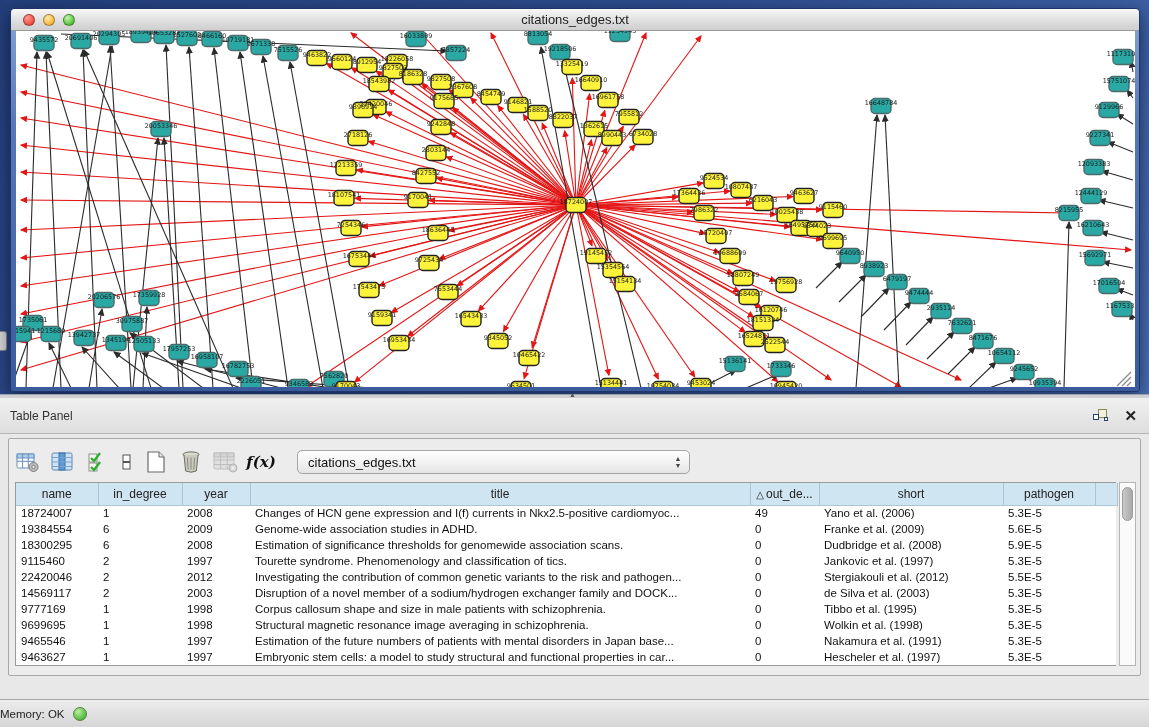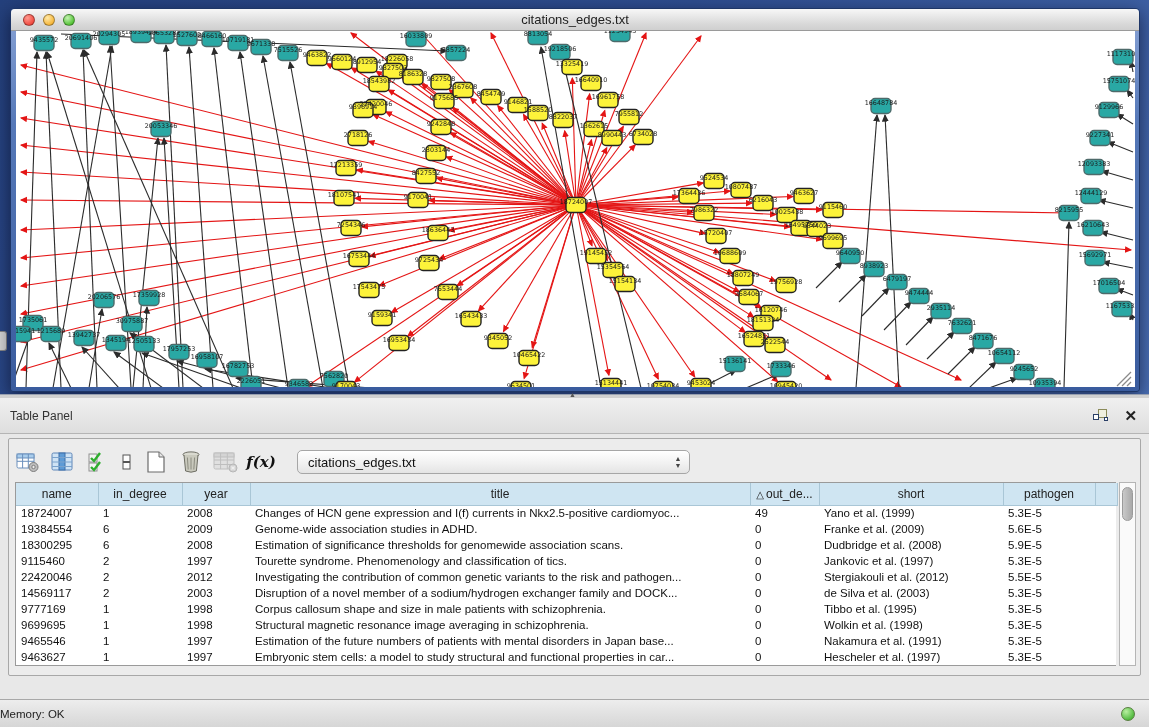--- a/index.html
+++ b/index.html
@@ -76,21 +76,21 @@
   #seg { display:flex; border:1px solid #989898; border-radius:5px; overflow:hidden; height:21px;
     box-shadow:0 1px 1px rgba(0,0,0,.15); }
   .seg-btn { padding:0 16px; font-size:13px; display:flex; align-items:center; background:linear-gradient(180deg,#ffffff,#f1f1f1);
     color:#222; border-left:1px solid #b8b8b8; }
   .seg-btn:first-child { border-left:none; }
   .seg-btn.active { background:linear-gradient(180deg,#8a8a8a,#666666); color:#f4f4f4; }
 
   
   #status-bar { position:absolute; left:0; top:699px; width:1149px; height:28px;
     background:linear-gradient(180deg,#ededed,#d6d6d6); border-top:1px solid #a8a8a8;
-    display:flex; align-items:center; justify-content:space-between; }
+    display:flex; align-items:center; justify-content:flex-start; }
   #memory-label { font-size:11.5px; color:#222; margin-right:8px; }
   #memory-led { width:14px; height:14px; border-radius:50%; margin-right:14px; border:1px solid #577f3f;
     background:radial-gradient(circle at 35% 30%, #b8efa0, #4eb83c 75%); }
 </style>
 </head>
 <body>
 <div id="stage">
 
   <div id="desktop">
     <div id="collapsed-handle"></div>
@@ -629,21 +629,21 @@
                 <th></th>
               </tr>
             </thead>
           <tbody id="tbody">
               <tr>
                 <td>18724007</td>
                 <td>1</td>
                 <td>2008</td>
                 <td>Changes of HCN gene expression and I(f) currents in Nkx2.5-positive cardiomyoc...</td>
                 <td>49</td>
-                <td>Yano et al. (1999)</td>
+                <td>Yano et al. (2006)</td>
                 <td>5.3E-5</td>
                 <td></td>
               </tr>
               <tr>
                 <td>19384554</td>
                 <td>6</td>
                 <td>2009</td>
                 <td>Genome-wide association studies in ADHD.</td>
                 <td>0</td>
                 <td>Franke et al. (2009)</td>

